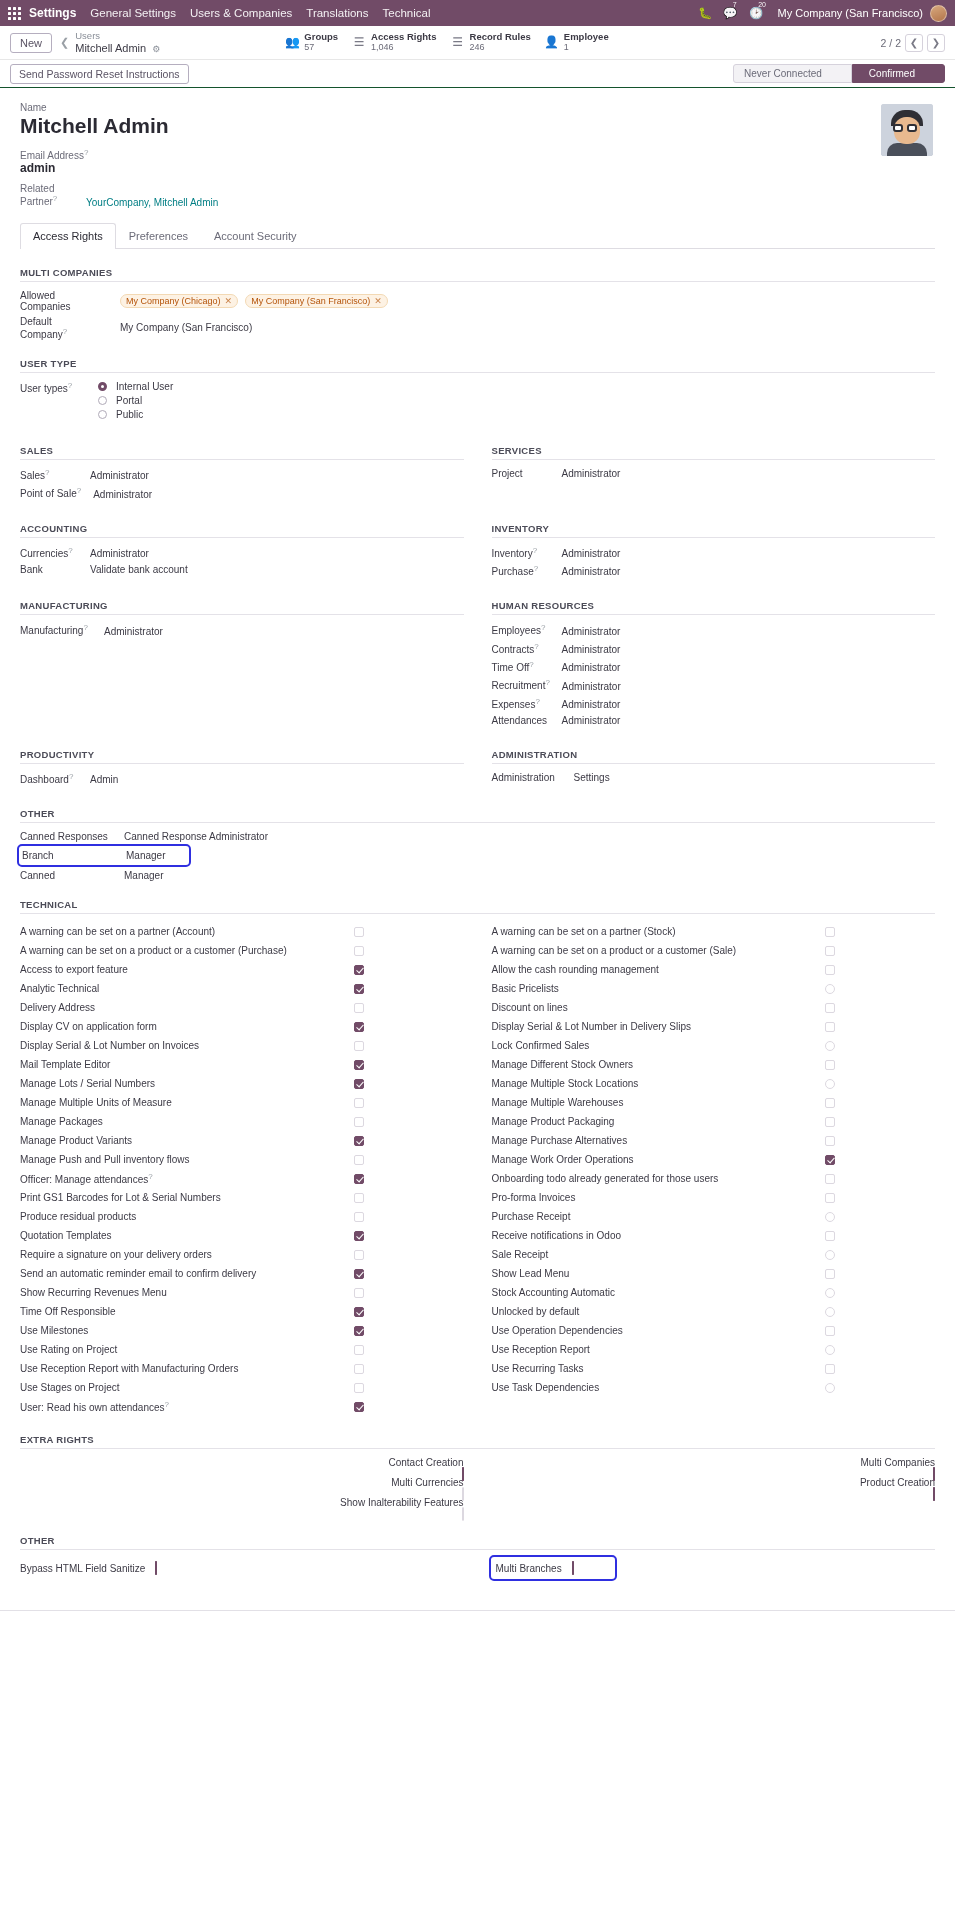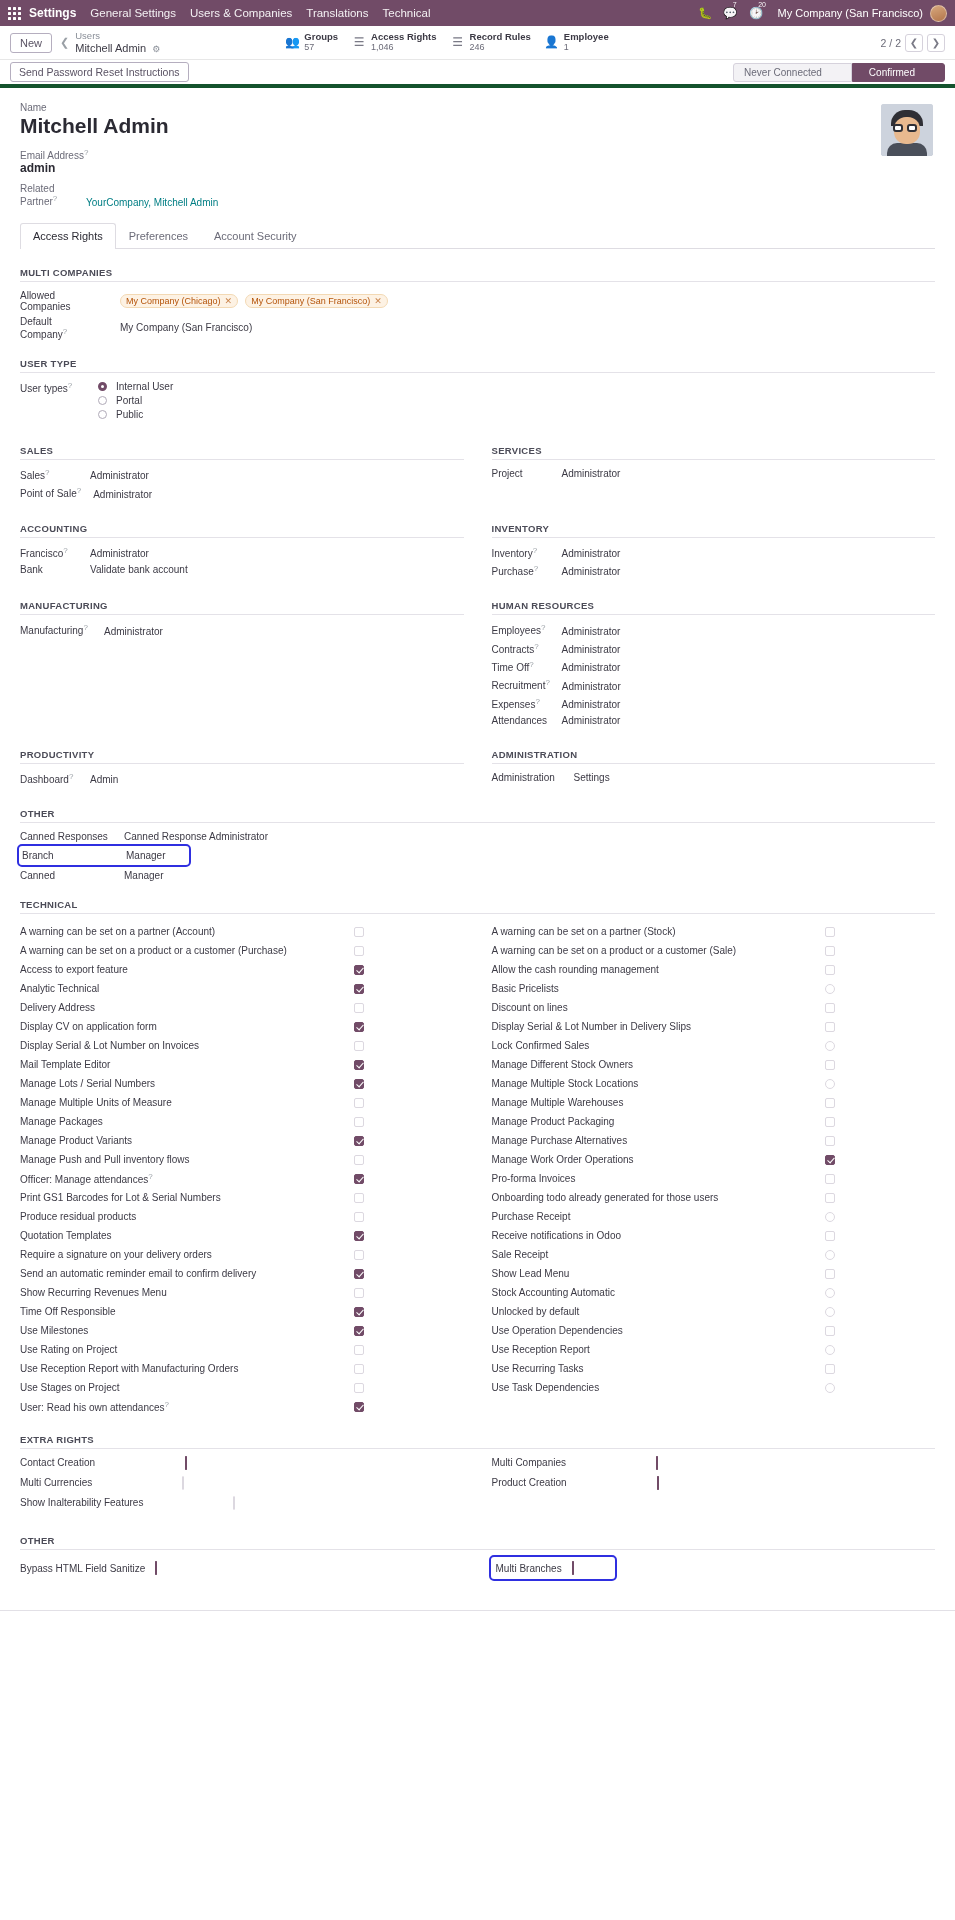--- a/index.html
+++ b/index.html
@@ -69,21 +69,21 @@
   .stat .lbl span { display:block; font-size:9px; color:#6b6b78;}
 
   .cp-right { margin-left:auto; display:flex; align-items:center; gap:4px; color:#6b6b78; font-size:10.5px;}
   .pager-btn {
     width:18px; height:18px; border:1px solid #d6d2dc; background:#fff; border-radius:3px;
     display:flex; align-items:center; justify-content:center; color:#7a7a86; font-size:10px;
   }
 
   
   .statusrow {
-    height: 28px; background:#fff; border-bottom:4px solid #14532d;
+    height: 28px; background:#fff; border-bottom:1px solid #14532d;
     display:flex; align-items:center; padding: 0 10px;
   }
   .btn-ghost {
     border:1px solid #b5aebf; background:#fff; color:#5a5364;
     font-size:10.5px; border-radius:3px; padding:3px 8px;
   }
   .statusbar { margin-left:auto; display:flex; align-items:stretch; }
   .stage {
     font-size:10px; padding: 3px 29px 3px 16px; border:1px solid #d6d2dc;
     background:#f3f2f5; color:#6b6b78; position:relative;
@@ -176,21 +176,21 @@
     content:""; position:absolute; left:3px; top:0.5px; width:3px; height:6px;
     border:solid #fff; border-width:0 1.6px 1.6px 0; transform: rotate(42deg);
   }
   .cbox.radio-style { border-radius:50%; }
   .cbox.ghost { border-color:#dcd8e0; }
   .cbox-col { width:110px; display:flex; justify-content:flex-start; }
 
   .tech-cols { display:flex; gap:28px; }
   .tech-col { flex:1 1 0; }
 
-  .extra-row { display:flex; align-items:flex-start; height:20px;}
+  .extra-row { display:flex; align-items:flex-end; height:20px;flex-direction:column;}
   .extra-row .clabel { font-size:10px; color:#3c3a45; }
   .extra-row .cb-wrap { margin-left: 90px; }
 
   .other-row { display:flex; align-items:center; height:20px; }
   .other-row .clabel { font-size:10px; color:#3c3a45; }
   .other-row .cb-wrap { margin-left: 10px; }
 
   .bottom-space { height: 24px; }
   .page-edge { border-top:1px solid #e2e0e6; }
 </style>
@@ -381,21 +381,21 @@
         <span class="k">Project</span>
         <span class="v">Administrator</span>
       </div>
     </div>
   </div>
 
   <div class="cols">
     <div class="col">
       <div class="group-title">ACCOUNTING</div>
       <div class="kv">
-        <span class="k"><span>Francisco</span><span class="help-q">?</span></span>
+        <span class="k"><span>Currencies</span><span class="help-q">?</span></span>
         <span class="v">Administrator</span>
       </div>
       <div class="kv">
         <span class="k">Bank</span>
         <span class="v">Validate bank account</span>
       </div>
     </div>
     <div class="col">
       <div class="group-title">INVENTORY</div>
       <div class="kv">
@@ -710,27 +710,27 @@
               <span class="cbox ghost"></span>
             </span>
           </div>
           <div class="check-row">
             <span class="clabel">Manage Work Order Operations</span>
             <span class="cbox-col">
               <span class="cbox on"></span>
             </span>
           </div>
           <div class="check-row">
+            <span class="clabel">Onboarding todo already generated for those users</span>
+            <span class="cbox-col">
+              <span class="cbox ghost"></span>
+            </span>
+          </div>
+          <div class="check-row">
             <span class="clabel">Pro-forma Invoices</span>
-            <span class="cbox-col">
-              <span class="cbox ghost"></span>
-            </span>
-          </div>
-          <div class="check-row">
-            <span class="clabel">Onboarding todo already generated for those users</span>
             <span class="cbox-col">
               <span class="cbox ghost"></span>
             </span>
           </div>
           <div class="check-row">
             <span class="clabel">Purchase Receipt</span>
             <span class="cbox-col">
               <span class="cbox ghost radio-style"></span>
             </span>
           </div>

